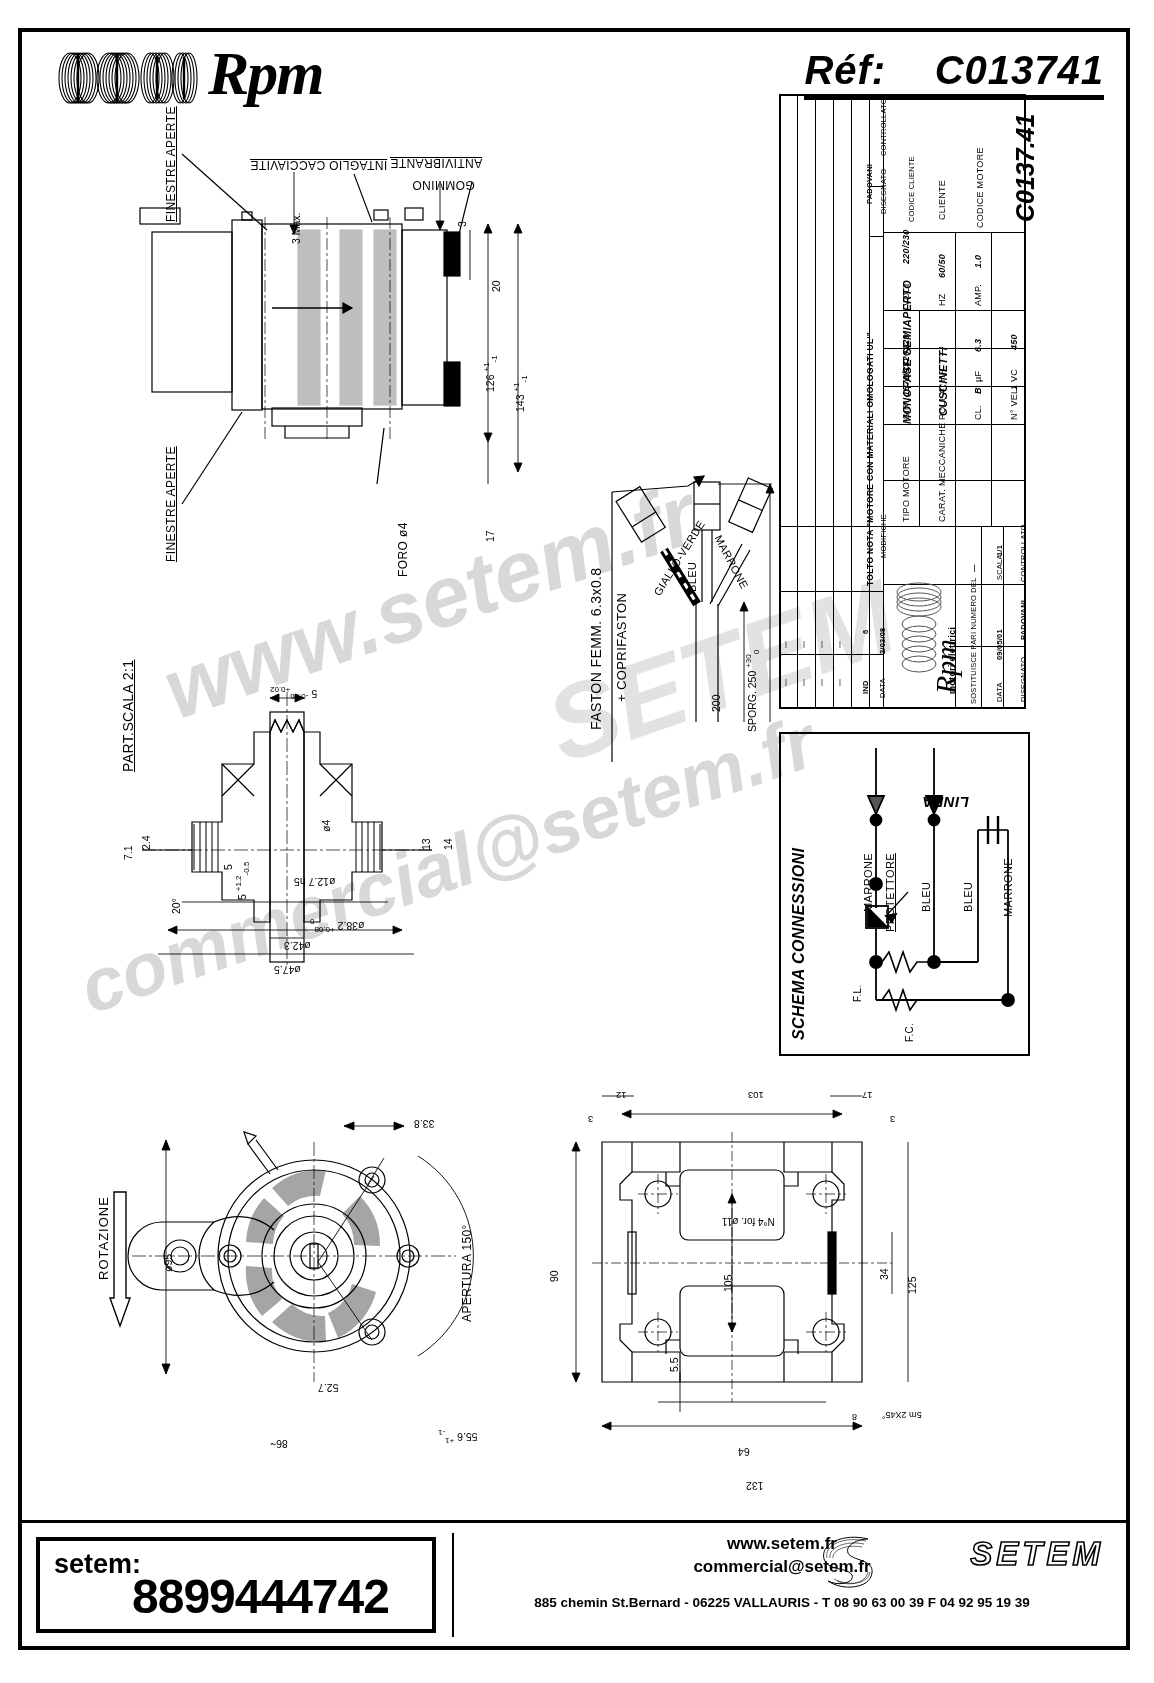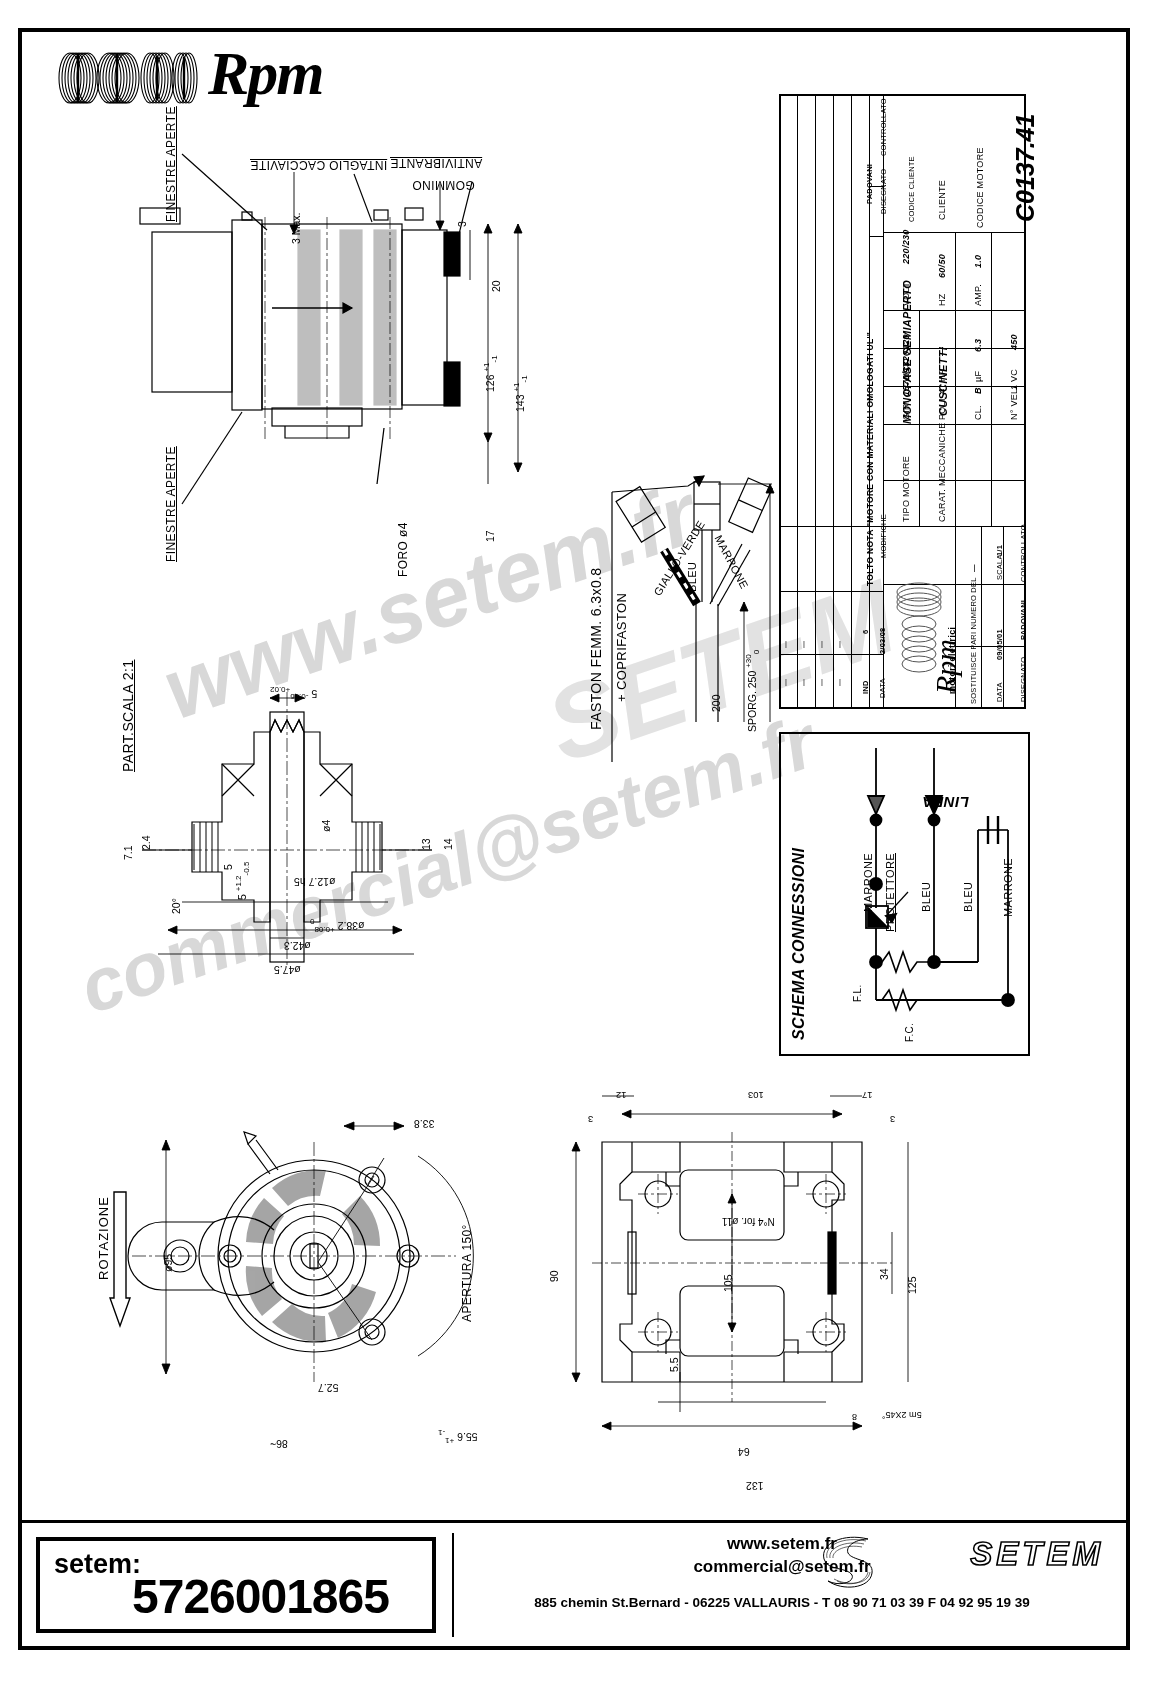--- a/index.html
+++ b/index.html
@@ -89,20 +89,27 @@
     </g>
     <g stroke="#000" stroke-width="2.4">
       <line x1="24" y1="4" x2="24" y2="52"></line>
         <line x1="63" y1="4" x2="63" y2="52"></line>
       <line x1="103" y1="6" x2="103" y2="50"></line>
         <line x1="130" y1="7" x2="130" y2="49"></line>
     </g>
   </svg>
   <div class="abs" id="logo-rpm">Rpm</div>
 
+  <div class="abs" id="ref-block">
+    <span class="rf">
+      <span>Réf:</span>
+      &nbsp;&nbsp;
+      <span>C013741</span>
+    </span>
+  </div>
 
   <div id="titleblock">
 
     <div class="ln" style="left:0;top:0;width:247px;height:2px;"></div>
     <div class="ln" style="left:0;top:613px;width:247px;height:2px;"></div>
     <div class="ln" style="left:0;top:0;width:2px;height:615px;"></div>
     <div class="ln" style="left:245px;top:0;width:2px;height:615px;"></div>
 
     <div class="ln" style="left:18px;top:0;width:1px;height:615px;"></div>
     <div class="ln" style="left:36px;top:0;width:1px;height:615px;"></div>
@@ -571,27 +578,27 @@
   <div class="abs r90 dim" style="left:646px;top:1340px;">5.5</div>
   <div class="abs r180 dim" style="left:830px;top:1380px;font-size:9px;">8</div>
   <div class="abs r180 dim" style="left:716px;top:1414px;">64</div>
   <div class="abs r180 dim" style="left:724px;top:1448px;">132</div>
   <div class="abs r180 dim" style="left:860px;top:1378px;font-size:9px;">5m 2X45°</div>
   <div class="abs r180 dim" style="left:700px;top:1184px;font-size:10px;">N°4 for. ø11</div>
 
   <div id="footer">
     <div id="code-box">
       <div id="code-label">setem:</div>
-      <div id="code-value">5726001865</div>
+      <div id="code-value">8899444742</div>
     </div>
     <div class="ln" style="left:430px;top:10px;width:2px;height:104px;"></div>
     <div id="setem-info">
       <div class="w1">www.setem.fr</div>
       <div class="w1">commercial@setem.fr</div>
-      <div class="addr">885 chemin St.Bernard  -  06225 VALLAURIS  -  T 08 90 71 03 39   F 04 92 95 19 39</div>
+      <div class="addr">885 chemin St.Bernard  -  06225 VALLAURIS  -  T 08 90 63 00 39   F 04 92 95 19 39</div>
     </div>
     <svg id="setem-swirl" viewBox="0 0 66 62">
       <path d="M54 8 C30 2 6 12 10 28 C13 40 34 36 38 44 C41 51 26 56 14 50 C28 60 56 58 58 42 C60 28 38 30 34 22 C31 14 44 8 54 8 z" fill="none" stroke="#000" stroke-width="1"></path>
       <g stroke="#000" stroke-width="0.6" fill="none">
         <path d="M52 10 C30 5 10 14 13 27"></path>
           <path d="M50 13 C31 9 14 17 16 27"></path>
         <path d="M48 16 C33 13 18 19 19 27"></path>
           <path d="M20 48 C33 55 54 54 56 41"></path>
         <path d="M23 50 C35 56 52 52 54 41"></path>
       </g>

